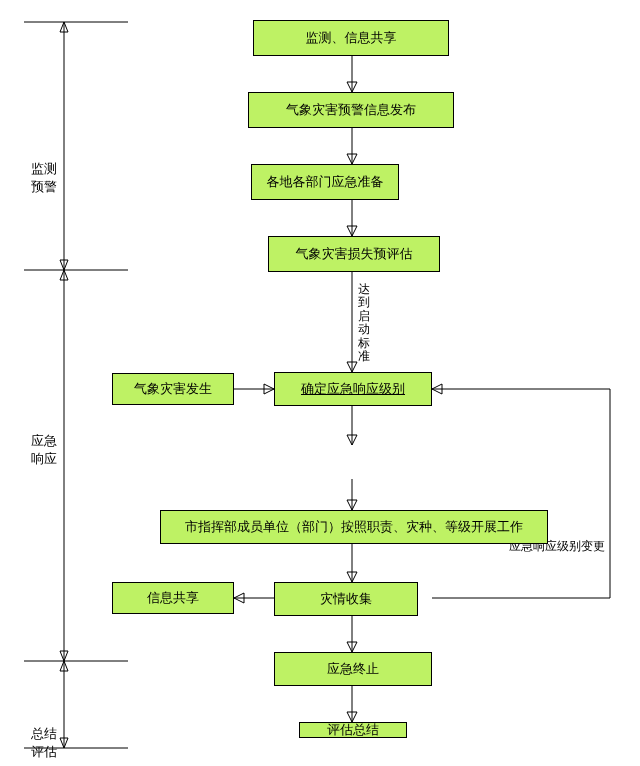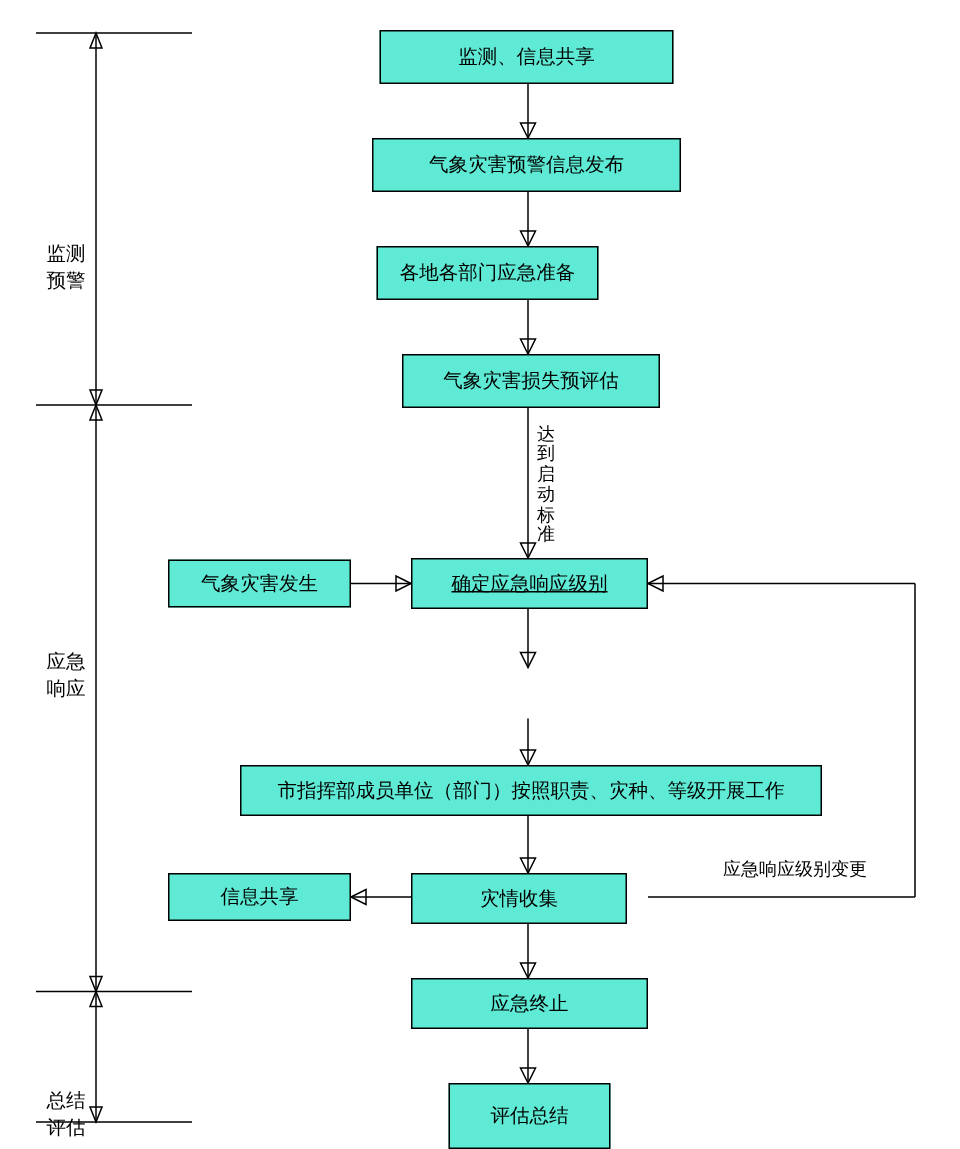--- a/index.html
+++ b/index.html
@@ -14,21 +14,21 @@
     position: relative;
     width: 640px;
     height: 766px;
     background: #ffffff;
     overflow: hidden;
   }
   .box {
     position: absolute;
     box-sizing: border-box;
     border: 1px solid #000000;
-    background: #5eead4;
+    background: #bef264;
     color: #000000;
     font-size: 13px;
     line-height: 1.2;
     display: flex;
     align-items: center;
     justify-content: center;
     text-align: center;
     white-space: nowrap;
   }
   .stage-label {
@@ -128,27 +128,27 @@
 响应</div>
   <div class="stage-label" style="left:20px; top:683px; width:48px;">总结
 评估</div>
 
   <div class="edge-label" style="left:357px; top:283px; width:14px;">达
 到
 启
 动
 标
 准</div>
-  <div class="edge-label" style="left:455px; top:573px; width:150px; text-align:center;">应急响应级别变更</div>
+  <div class="edge-label" style="left:455px; top:540px; width:150px; text-align:right;">应急响应级别变更</div>
 
   <div class="box" style="left:253px; top:20px; width:196px; height:36px;">监测、信息共享</div>
   <div class="box" style="left:248px; top:92px; width:206px; height:36px;">气象灾害预警信息发布</div>
   <div class="box" style="left:251px; top:164px; width:148px; height:36px;">各地各部门应急准备</div>
   <div class="box" style="left:268px; top:236px; width:172px; height:36px;font-family:Liberation Serif, serif;">气象灾害损失预评估</div>
   <div class="box" style="left:112px; top:373px; width:122px; height:32px;">气象灾害发生</div>
   <div class="box" style="left:274px; top:372px; width:158px; height:34px;text-decoration:underline;">确定应急响应级别</div>
   <div class="box" style="left:160px; top:510px; width:388px; height:34px;">市指挥部成员单位（部门）按照职责、灾种、等级开展工作</div>
   <div class="box" style="left:112px; top:582px; width:122px; height:32px;">信息共享</div>
   <div class="box" style="left:274px; top:582px; width:144px; height:34px;">灾情收集</div>
   <div class="box" style="left:274px; top:652px; width:158px; height:34px;">应急终止</div>
-  <div class="box" style="left:299px; top:722px; width:108px; height:44px;">评估总结</div>
+  <div class="box" style="left:299px; top:722px; width:108px; height:16px;">评估总结</div>
 
 </div>
 
 </body></html>

